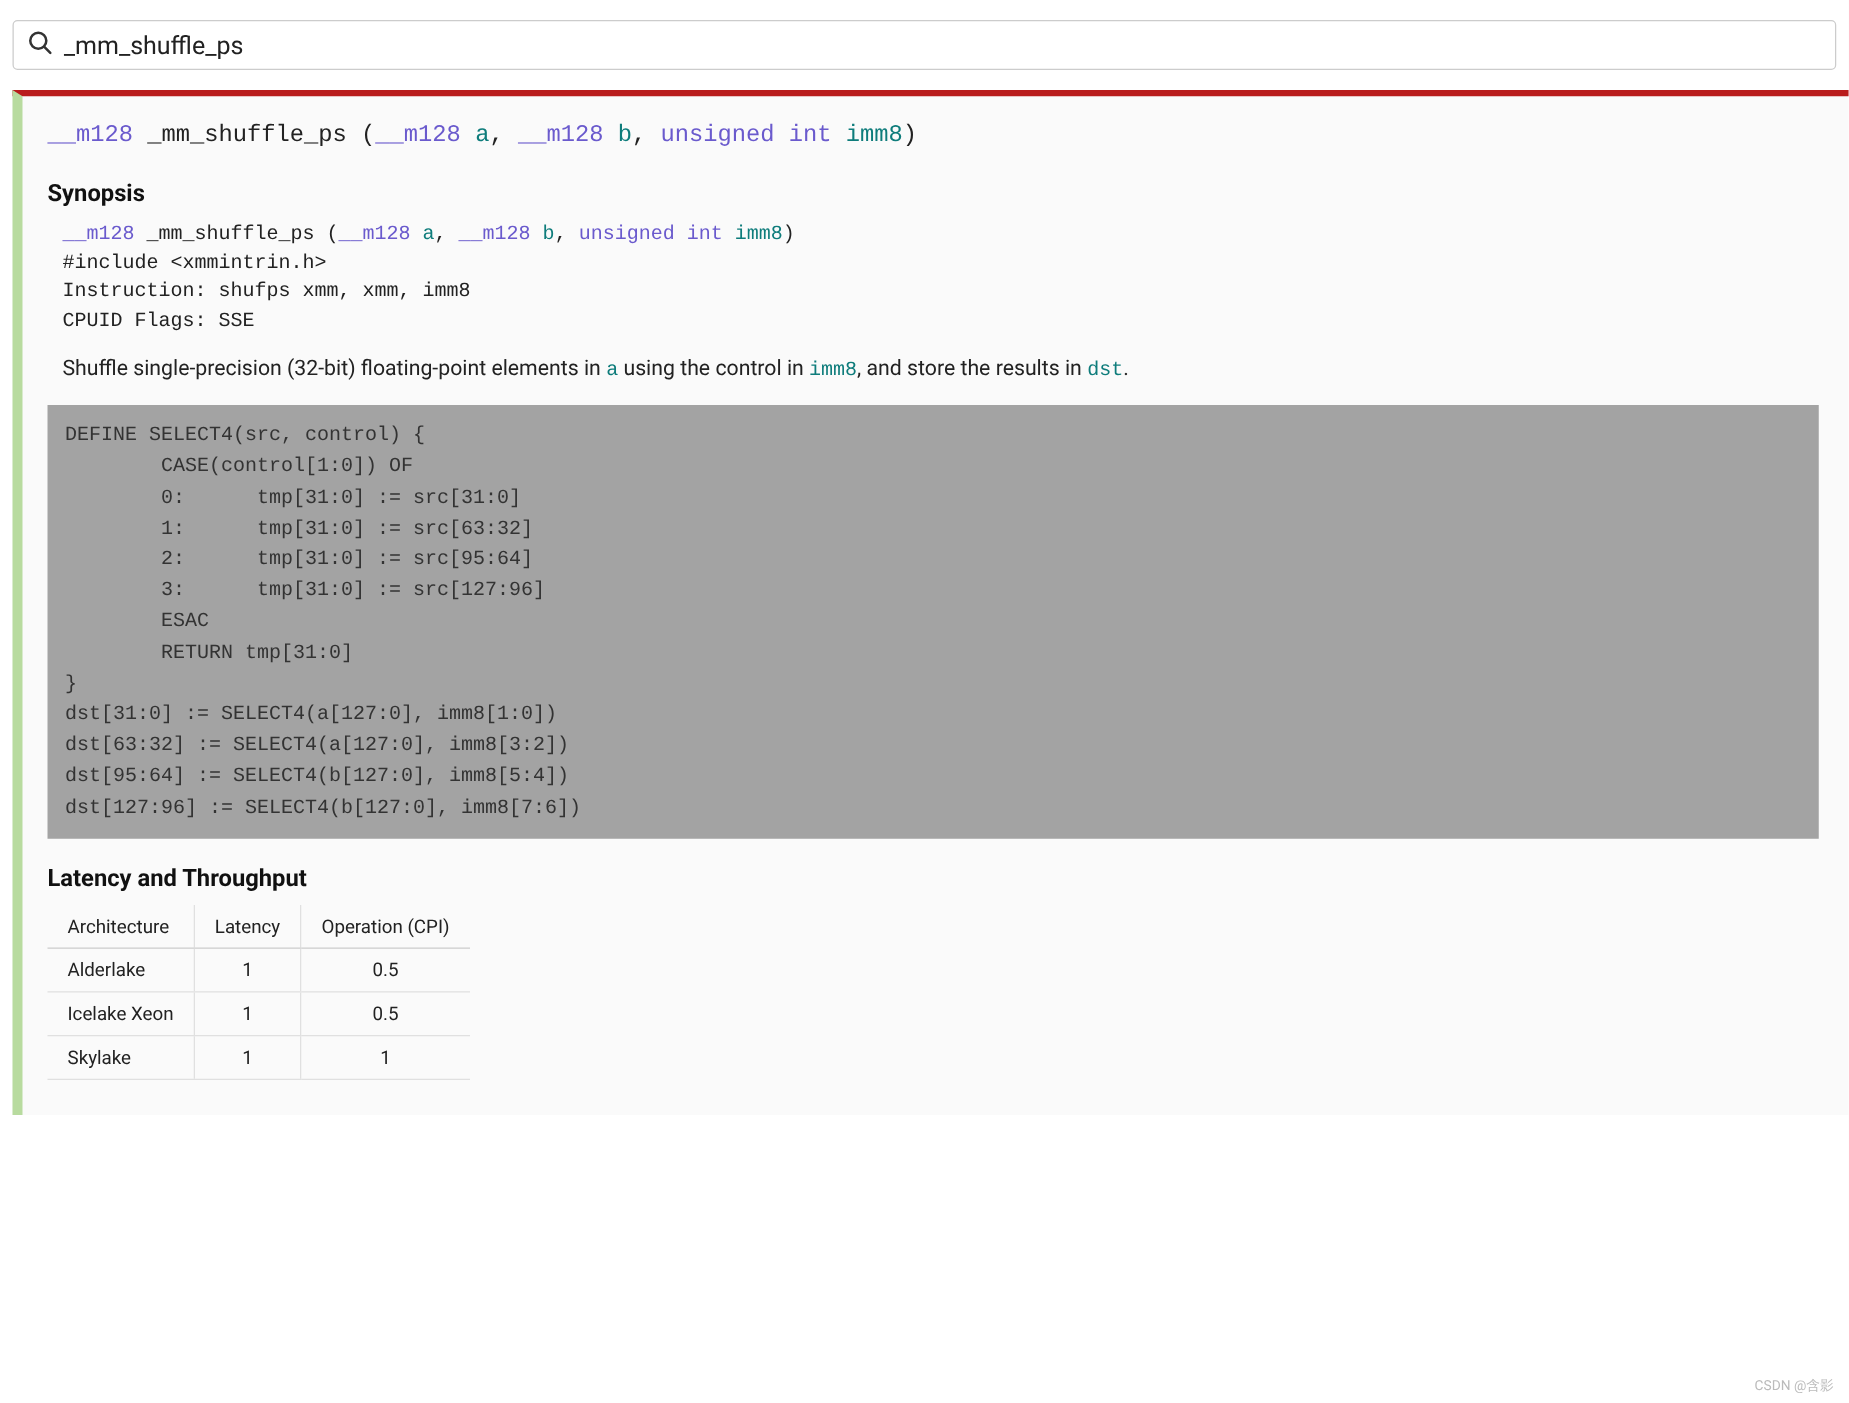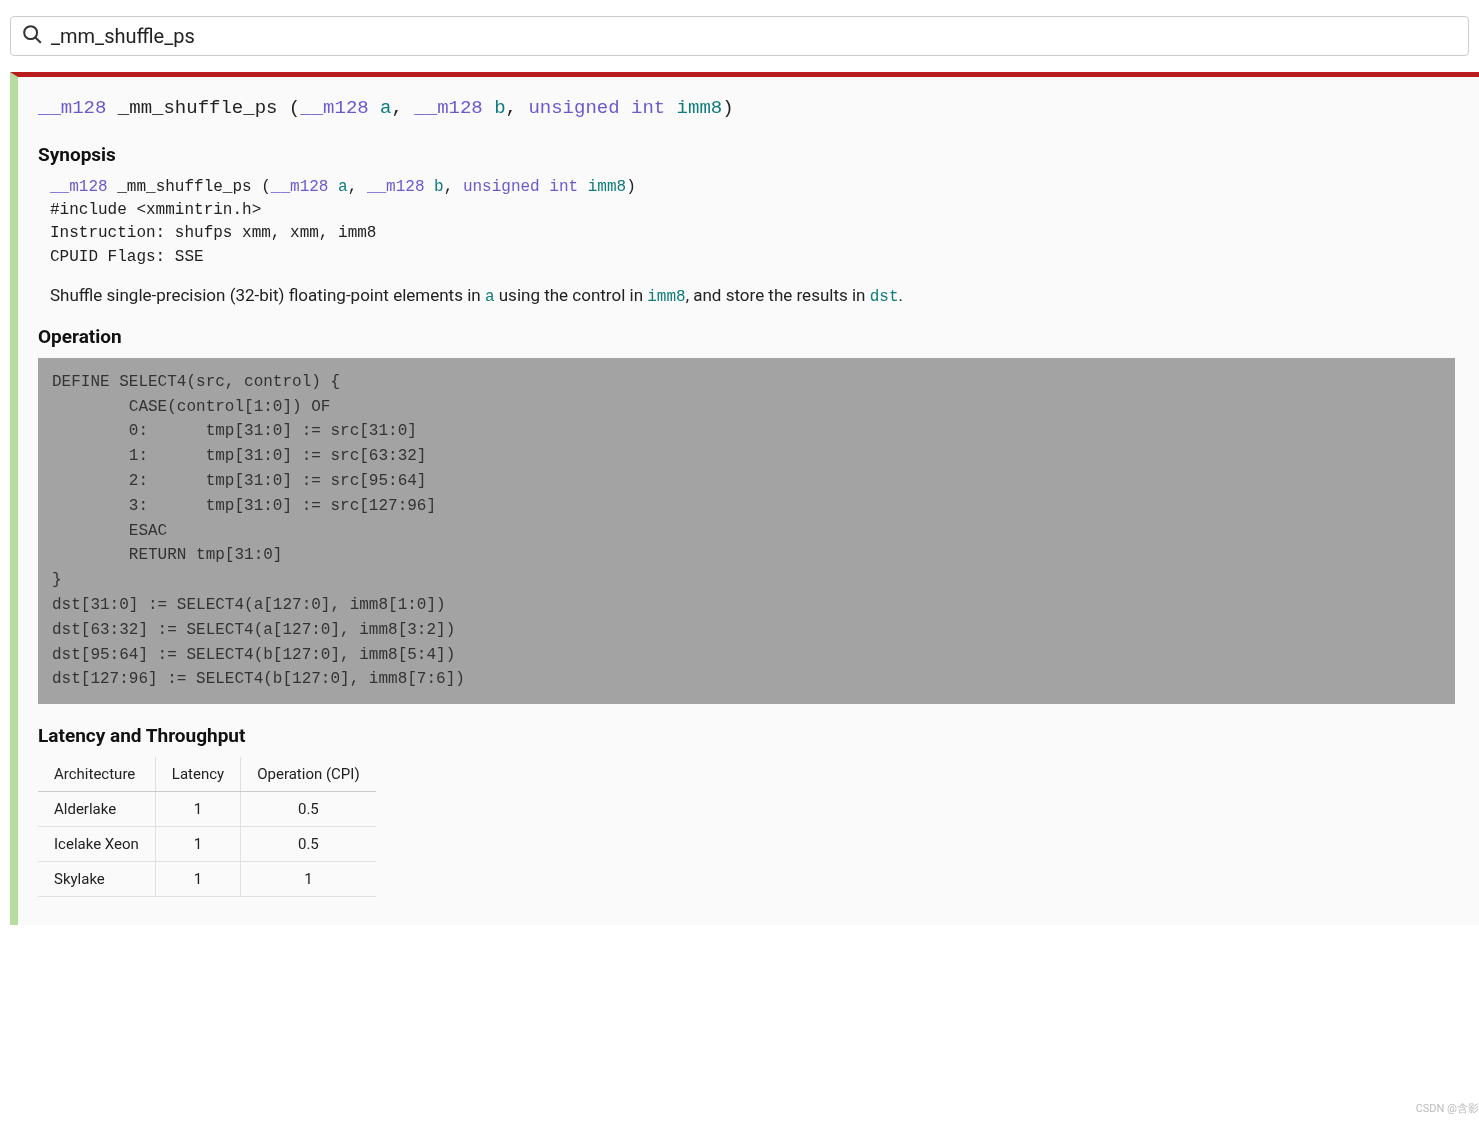--- a/index.html
+++ b/index.html
@@ -100,21 +100,21 @@
     border-bottom: 1px solid #ccc;
   }
   .perf-table th:nth-child(2), .perf-table td:nth-child(2),
   .perf-table th:nth-child(3), .perf-table td:nth-child(3) {
     text-align: center;
     border-left: 1px solid #e0e0e0;
   }
   .watermark {
     position: fixed;
     bottom: 6px;
-    right: 0;
+    right: 12px;
     font-size: 11px;
     color: #bbb;
     text-align: right;
   }
 </style>
 </head>
 <body>
 
 <div class="search-wrap">
   <div class="search-box">
@@ -133,21 +133,20 @@
   <div class="signature-top"><span class="type-kw">__m128</span> <span>_mm_shuffle_ps</span> (<span class="type-kw">__m128</span> <span class="param-name">a</span>, <span class="type-kw">__m128</span> <span class="param-name">b</span>, <span class="type-kw">unsigned int</span> <span class="param-name">imm8</span>)</div>
 
   <h2>Synopsis</h2>
   <div class="synopsis-block"><span class="syn-type">__m128</span> <span class="syn-plain">_mm_shuffle_ps</span> (<span class="syn-type">__m128</span> <span class="syn-param">a</span>, <span class="syn-type">__m128</span> <span class="syn-param">b</span>, <span class="syn-type">unsigned int</span> <span class="syn-param">imm8</span>)
 <span class="syn-plain">#include &lt;xmmintrin.h&gt;</span>
 <span class="syn-plain">Instruction: shufps xmm, xmm, imm8</span>
 <span class="syn-plain">CPUID Flags: SSE</span></div>
 
   <p class="description-text"><span>Shuffle single-precision (32-bit) floating-point elements in </span><span class="inline-code">a</span><span> using the control in </span><span class="inline-code">imm8</span><span>, and store the results in </span><span class="inline-code">dst</span><span>.</span></p>
 
-  <h2>Operation</h2>
   <pre class="operation-block">DEFINE SELECT4(src, control) {
         CASE(control[1:0]) OF
         0:      tmp[31:0] := src[31:0]
         1:      tmp[31:0] := src[63:32]
         2:      tmp[31:0] := src[95:64]
         3:      tmp[31:0] := src[127:96]
         ESAC
         RETURN tmp[31:0]
 }
 dst[31:0] := SELECT4(a[127:0], imm8[1:0])

